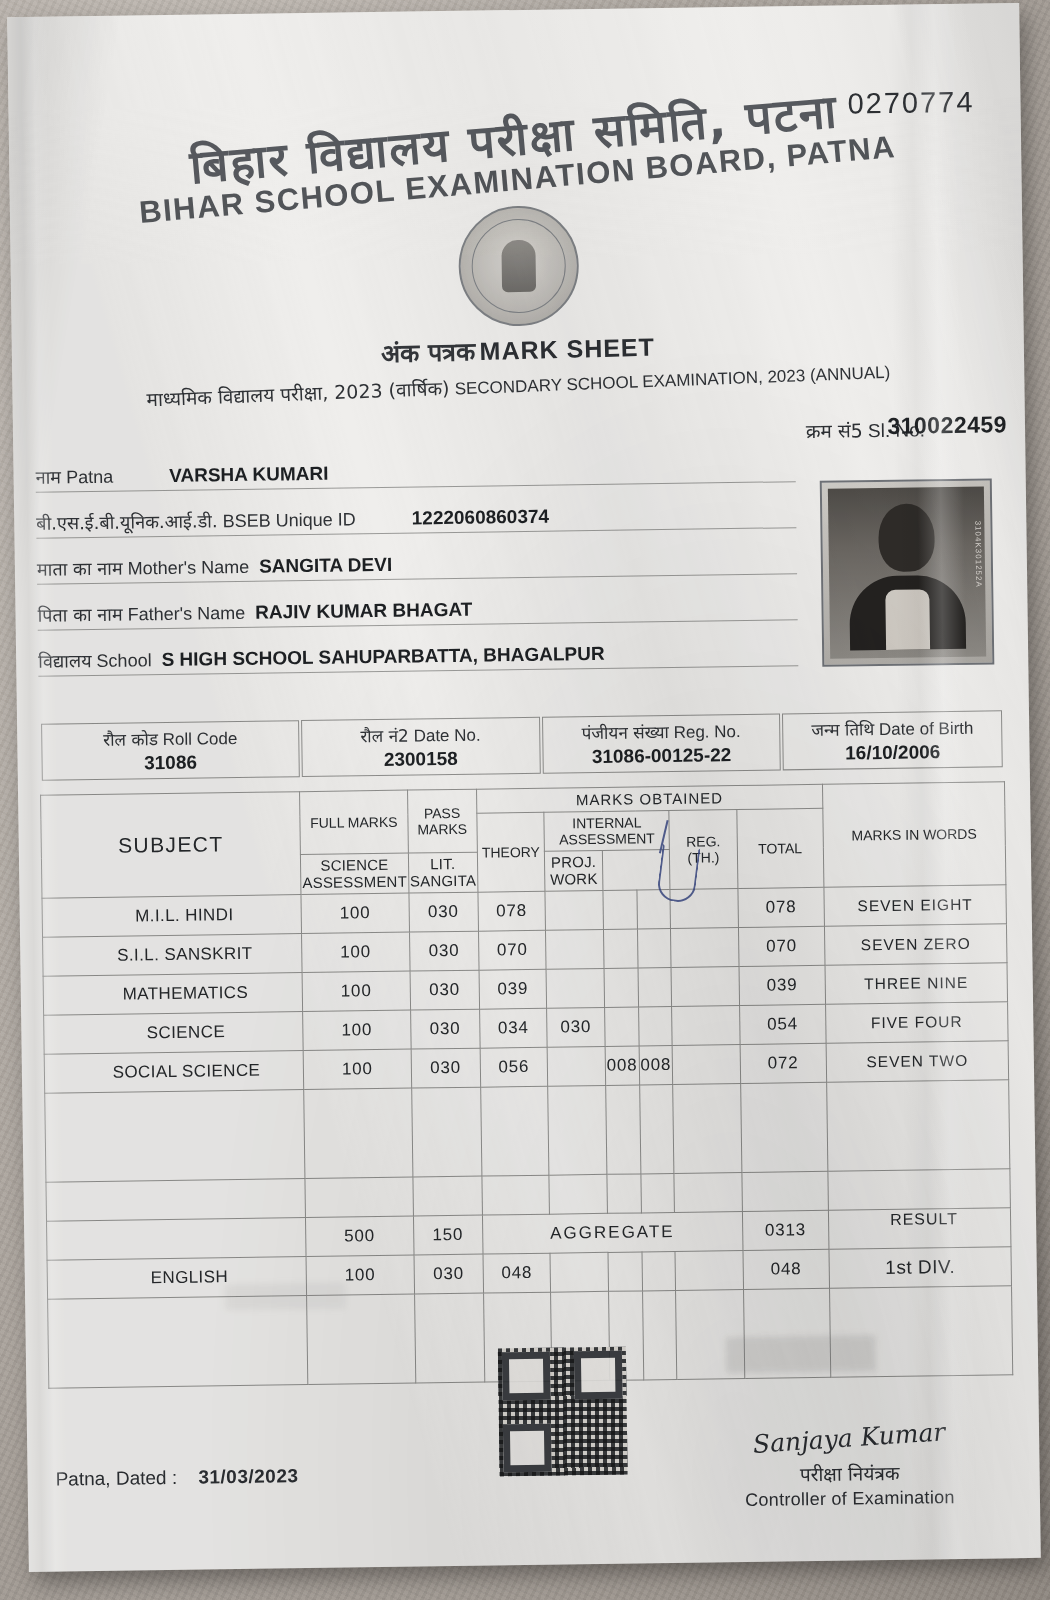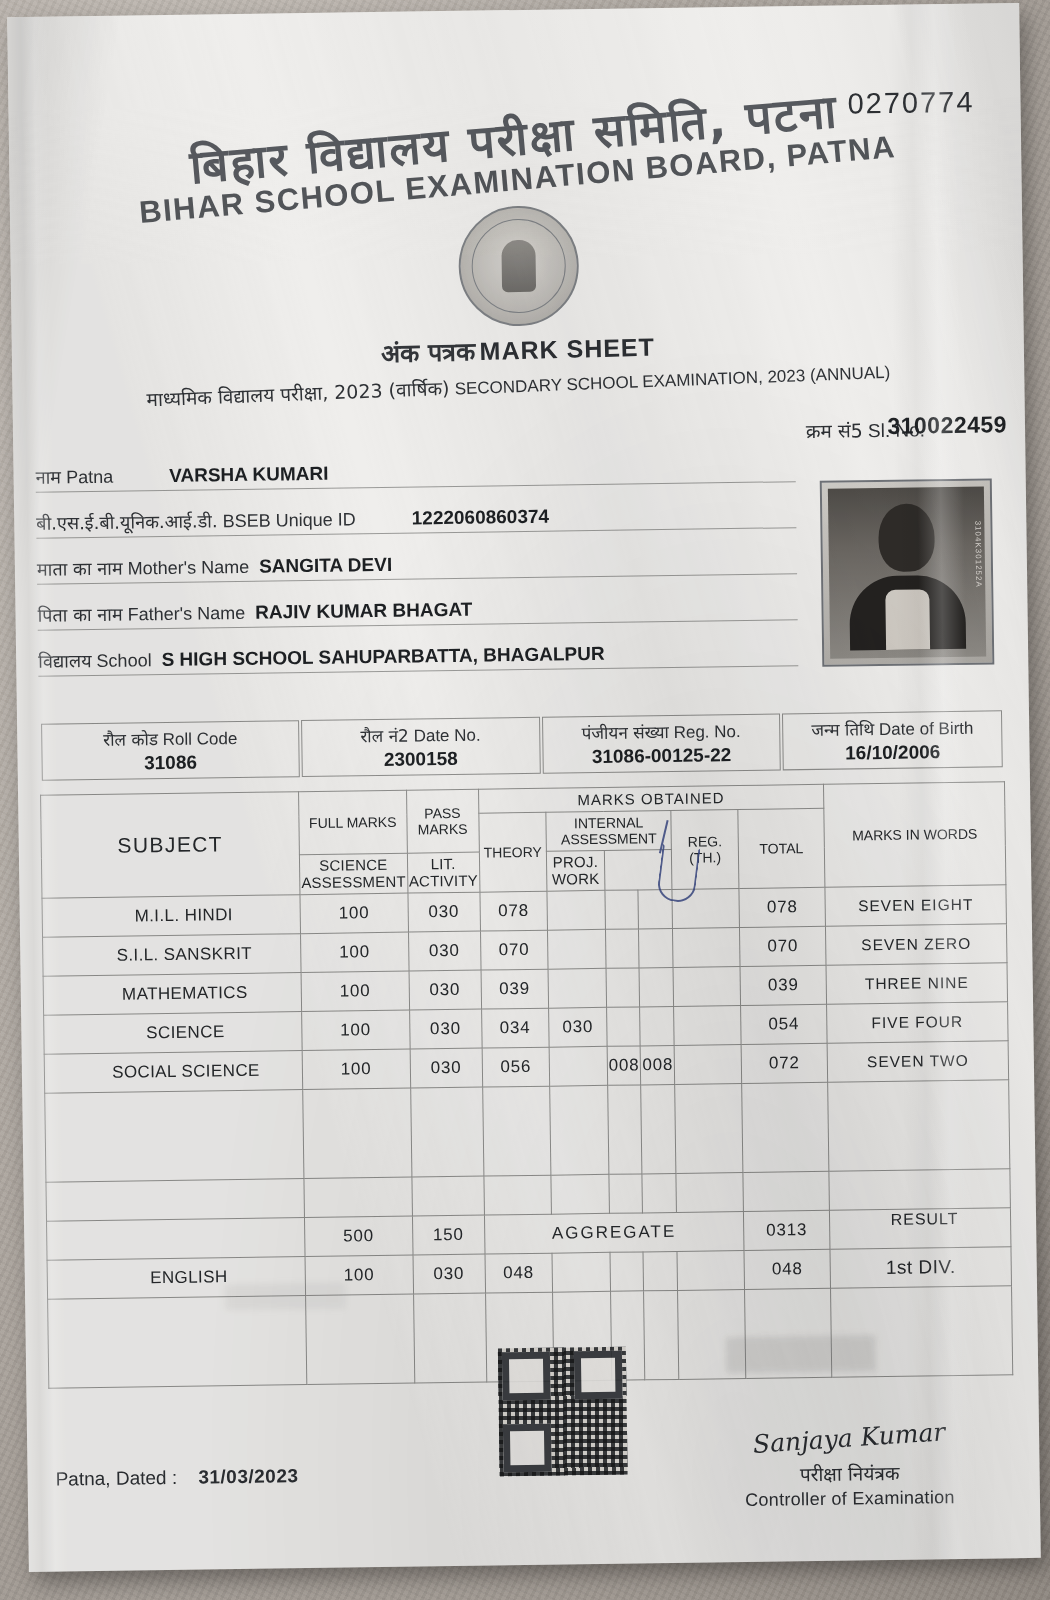--- a/index.html
+++ b/index.html
@@ -374,21 +374,21 @@
 
           <tr>
             <td rowspan="2" style="width:7%" class="hdr-sm">THEORY</td>
             <td colspan="3" class="hdr-sm">INTERNAL ASSESSMENT</td>
             <td rowspan="2" style="width:7%" class="hdr-sm">REG. (TH.)</td>
             <td rowspan="2" style="width:9%" class="hdr-sm">TOTAL</td>
           </tr>
 
           <tr>
             <td style="width:7%" class="hdr-xs">SCIENCE ASSESSMENT</td>
-            <td style="width:6%" class="hdr-xs">LIT. ACTIVITY</td>
+            <td style="width:6%" class="hdr-xs">LIT. SANGITA</td>
             <td style="width:6%" class="hdr-xs">PROJ. WORK</td>
           </tr>
 
           <tr>
             <td class="sub-name">M.I.L. HINDI</td>
             <td class="cell">100</td>
             <td class="cell">030</td>
             <td class="cell">078</td>
             <td class="cell"></td>
             <td class="cell"></td>

